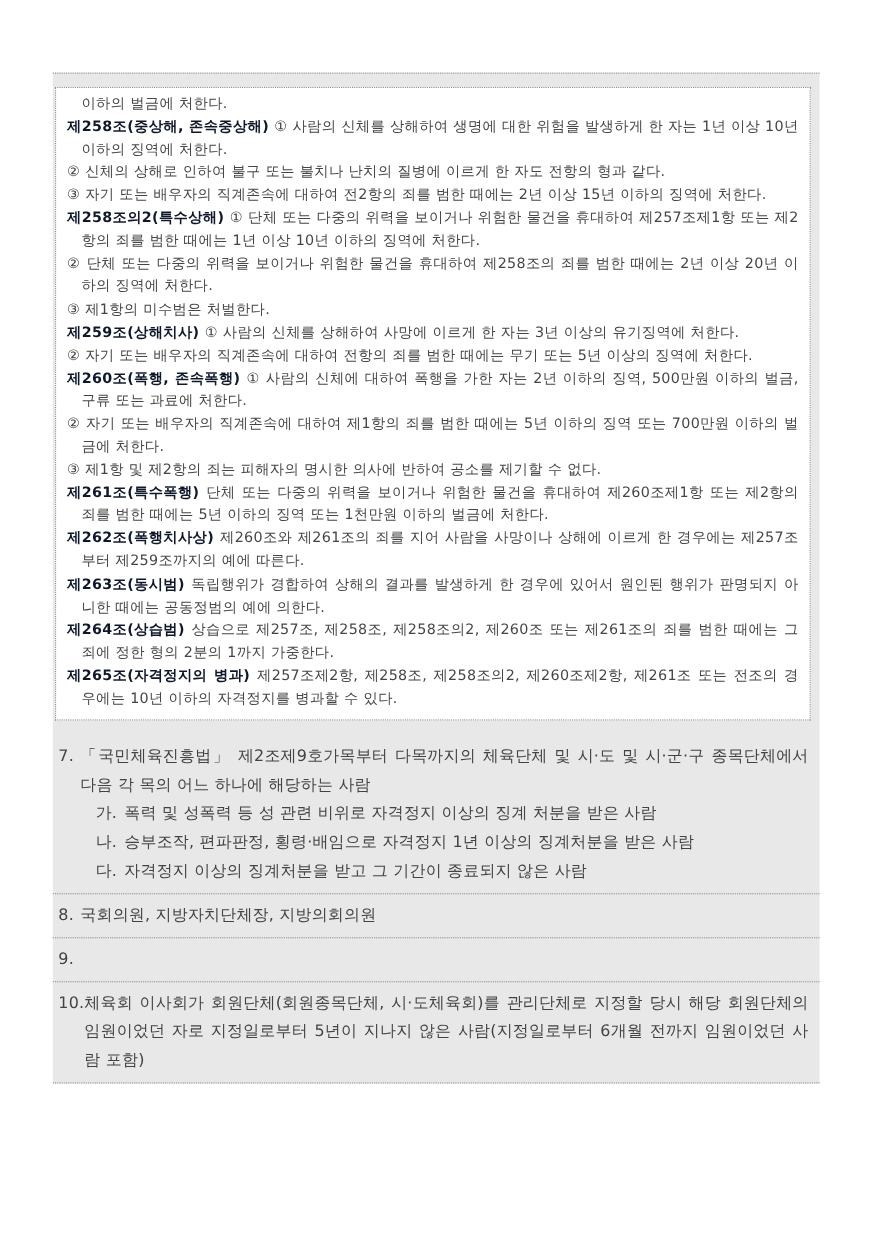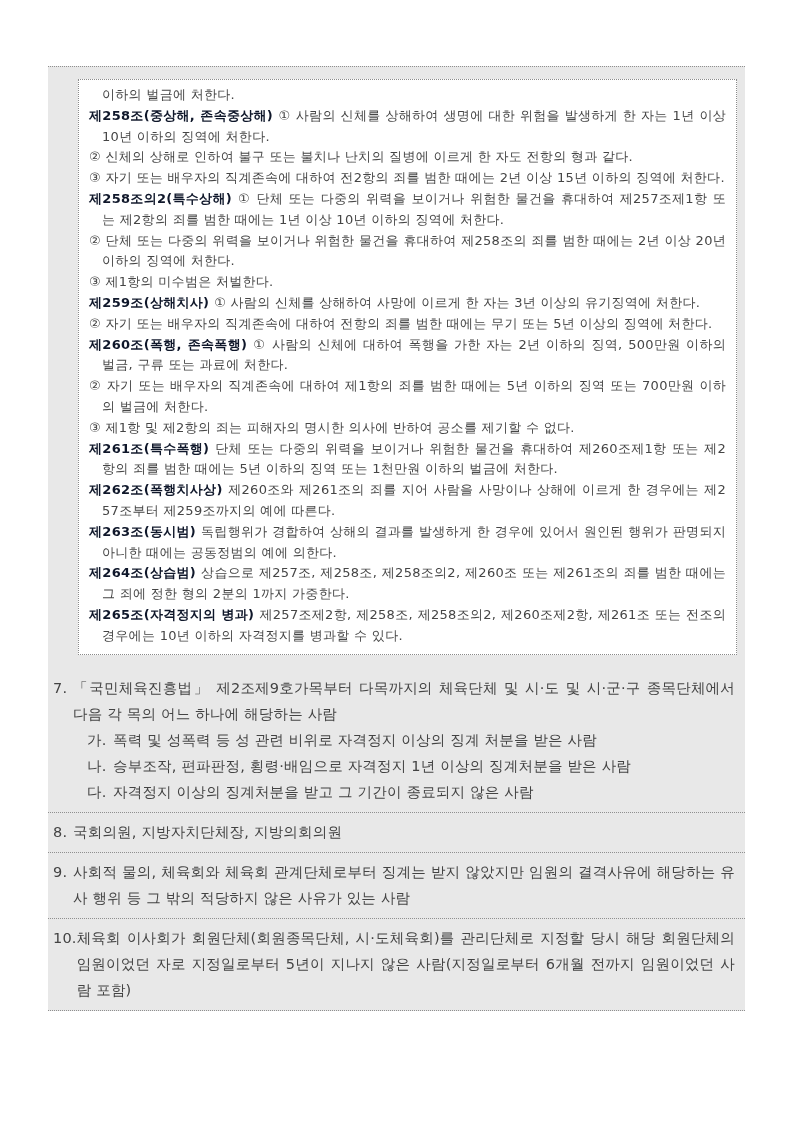--- a/index.html
+++ b/index.html
@@ -24,21 +24,21 @@
     width: 697px;
     background: #e8e8e8;
     border-top: 1px dotted #8f8f8f;
     border-bottom: 1px dotted #8f8f8f;
     box-sizing: border-box;
   }
   .row { box-sizing: border-box; }
   .row + .row { border-top: 1px dotted #8f8f8f; }
 
   
-  .law-box-wrap { padding: 12px 8px 14px 30px; }
+  .law-box-wrap { padding: 12px 8px 14px 2px; }
   .law-box {
     background: #ffffff;
     border: 1px dotted #8a8a8a;
     padding: 5px 10px 7px 10px;
     font-size: 13px;
     line-height: 20.8px;
     color: #454545;
     text-align: justify;
     letter-spacing: 0.3px;
   }
@@ -133,23 +133,20 @@
           </div>
         </div>
         <div class="row item">
           <span class="no">8.</span>
           <div class="body">
             <div class="main-text">국회의원, 지방자치단체장, 지방의회의원</div>
           </div>
         </div>
         <div class="row item">
           <span class="no">9.</span>
-          <div class="body">
-            <div class="main-text">사회적 물의, 체육회와 체육회 관계단체로부터 징계는 받지 않았지만 임원의 결격사유에 해당하는 유사 행위 등 그 밖의 적당하지 않은 사유가 있는 사람</div>
-          </div>
         </div>
         <div class="row item">
           <span class="no">10.</span>
           <div class="body">
             <div class="main-text">체육회 이사회가 회원단체(회원종목단체, 시·도체육회)를 관리단체로 지정할 당시 해당 회원단체의 임원이었던 자로 지정일로부터 5년이 지나지 않은 사람(지정일로부터 6개월 전까지 임원이었던 사람 포함)</div>
           </div>
         </div>
       </div>
   </div>
 </div>

